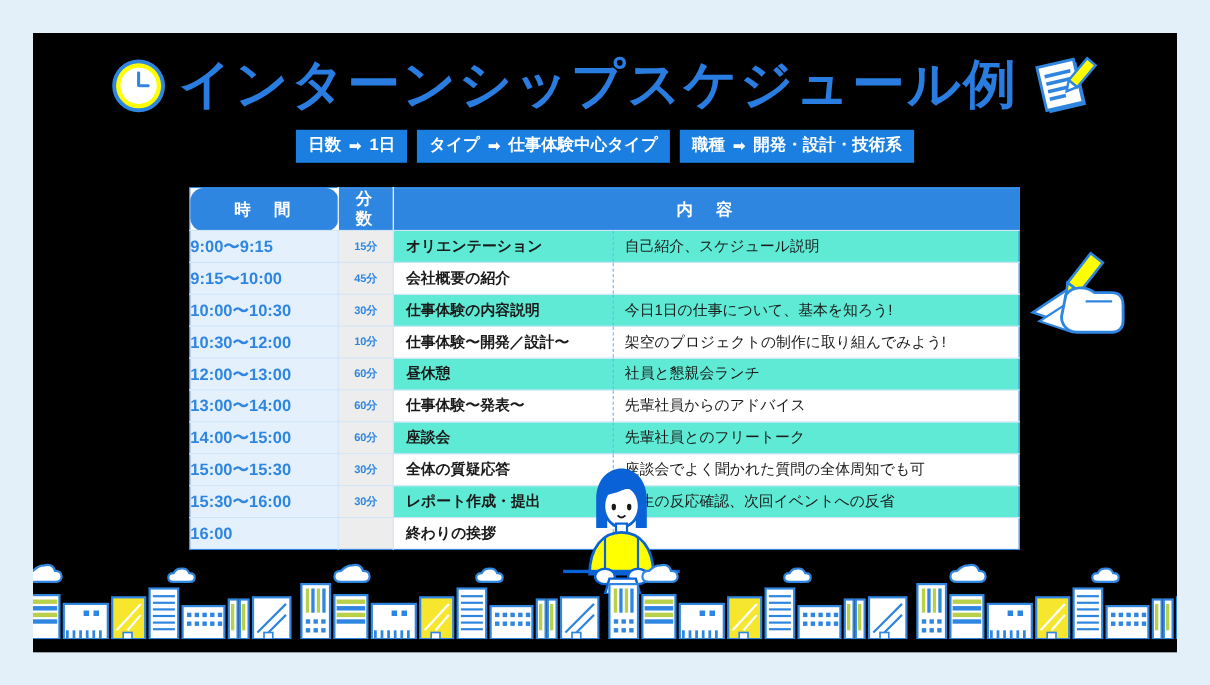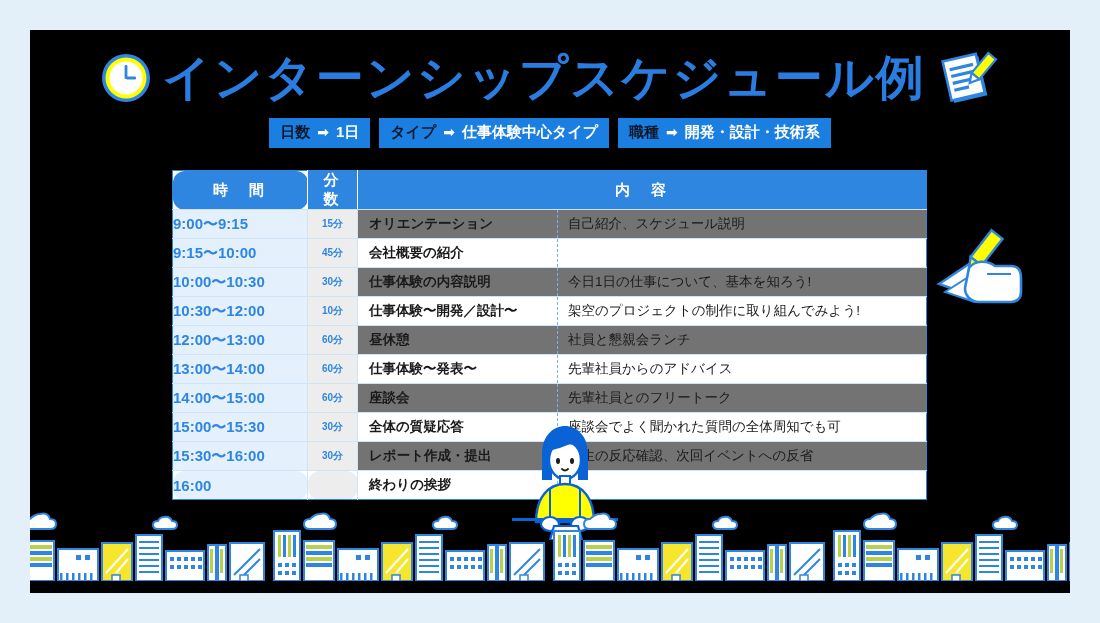--- a/index.html
+++ b/index.html
@@ -70,21 +70,21 @@
     color: #ffffff;
     font-size: 15px;
     font-weight: bold;
     padding: 5px 11px 6px 11px;
     white-space: nowrap;
     display: flex;
     align-items: center;
     gap: 7px;
     line-height: 1.25;
   }
-  .badge .b-label { color: #0f172a; }
+  .badge .b-label { color: #ffffff; }
   .badge .b-arrow { color: #ffffff; font-size: 14px; }
   .badge .b-value { color: #ffffff; }
 
   
   .sched-wrap {
     position: absolute;
     left: 142px;
     top: 140px;
     width: 755px;
   }
@@ -158,23 +158,23 @@
   }
   .c-desc {
     flex: 1 1 auto;
     font-size: 13.5px;
     color: #1a1a1a;
     padding-left: 10px;
     white-space: nowrap;
     overflow: hidden;
   }
 
-  tbody tr.odd td.col-content { background: #737373; }
+  tbody tr.odd td.col-content { background: #5eead4; }
   tbody tr.even td.col-content { background: #ffffff; }
-  tbody tr:last-child td { border-bottom: none; border-radius: 12px; }
+  tbody tr:last-child td { border-bottom: none; }
 
   
   .hand-pencil {
     position: absolute;
     left: 905px;
     top: 196px;
     width: 90px;
     height: 88px;
     pointer-events: none;
   }

